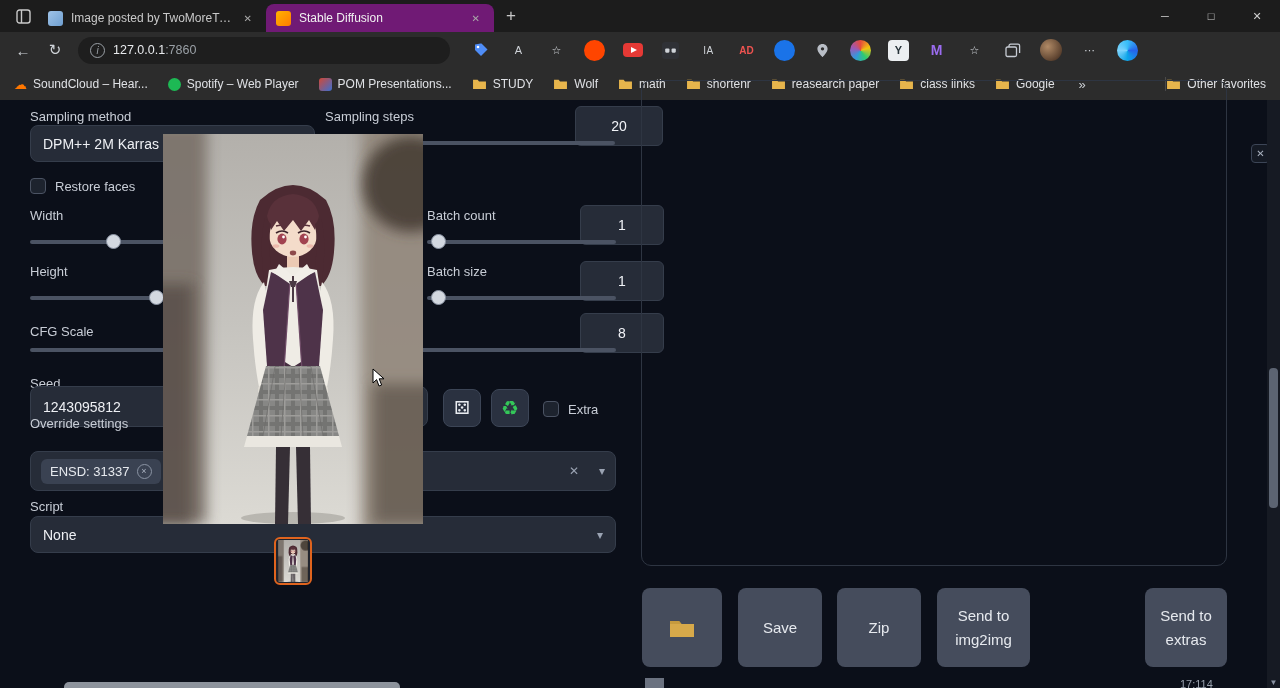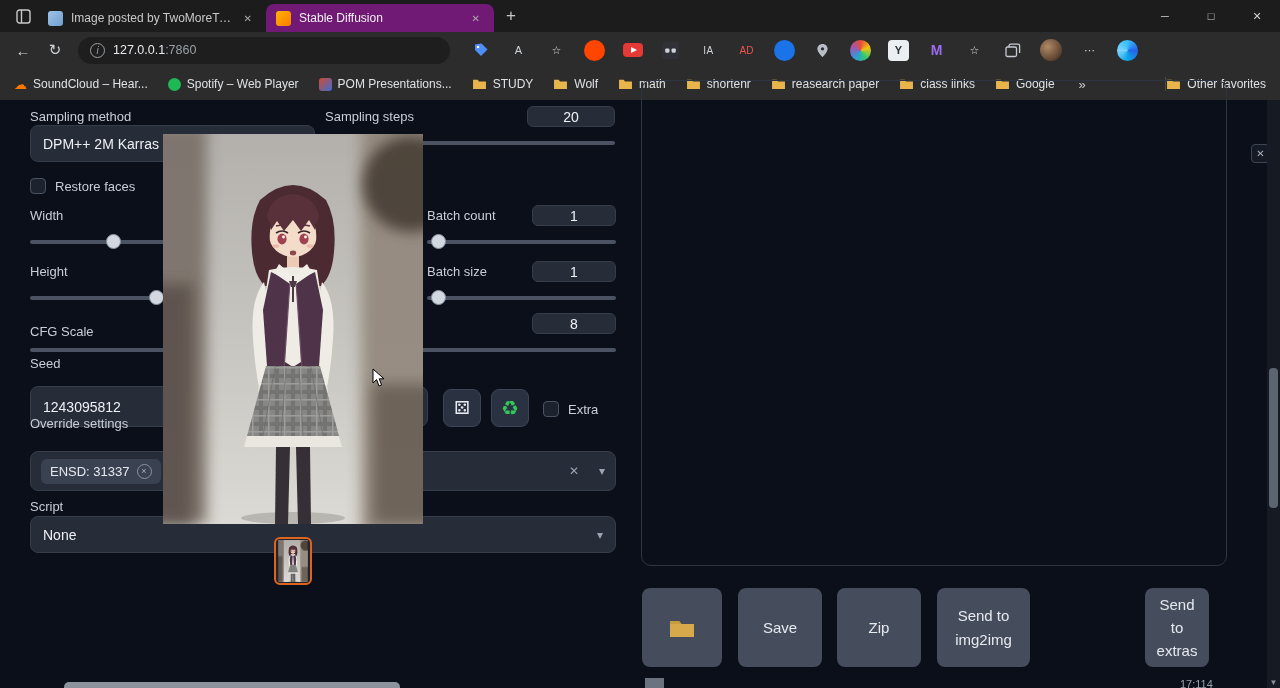--- a/index.html
+++ b/index.html
@@ -38,43 +38,43 @@
   .extrow { display:flex; align-items:center; gap:17px; margin-left:10px; }
   .ext { width:21px; height:21px; display:flex; align-items:center; justify-content:center;
          font-size:11px; color:#cfd3d8; border-radius:4px; }
   .ext.circle { border-radius:50%; }
   .ext.reddit { background:#ff4500; }
   .ext.blueapp { background:#1a73e8; }
   .ext.wheel { background:conic-gradient(#e74c3c,#f1c40f,#2ecc71,#3498db,#9b59b6,#e74c3c); }
   .ext.yapp { background:#eceff1; color:#263238; font-weight:bold; border-radius:4px; }
   .ext.mal { color:#9b6cf0; font-weight:bold; font-size:14px; }
   .ext.ia { letter-spacing:0.5px; font-size:10px; }
-  .ext.ad { color:#ef5350; font-weight:normal; font-size:10px; }
+  .ext.ad { color:#ef5350; font-weight:bold; font-size:10px; }
   .ext.copilot { background:conic-gradient(#38bdf8,#2563eb,#0ea5e9,#7dd3fc,#38bdf8); border-radius:50%; }
   .avatar { width:22px; height:22px; border-radius:50%;
             background:radial-gradient(circle at 35% 35%, #b08a66, #5d4330 70%, #32241a); }
 
   .bookmarksbar { position:absolute; left:0; top:68px; width:1280px; height:32px; background:#2c2c2c;
                   display:flex; align-items:center; padding:0 14px; gap:20px; color:#dfe1e5;
                   font-size:12px; }
   .bm { display:flex; align-items:center; gap:6px; white-space:nowrap; }
   .bm-cloud { color:#ff7700; font-size:13px; }
   .bm-spotify { width:13px; height:13px; border-radius:50%; background:#1db954; }
   .bm-pom { width:13px; height:13px; border-radius:3px; background:linear-gradient(135deg,#d14836,#3b6fd1); }
   .overflow-chev { color:#c9cdd2; font-size:13px; margin-left:4px; }
   .otherfav { margin-left:auto; display:flex; align-items:center; gap:6px;
               border-left:1px solid #4a4a4a; }
 
   
   .content { position:absolute; left:0; top:100px; width:1280px; height:588px; background:#0b0f19; }
 
   .lbl { position:absolute; font-size:13px; color:#c8cdd6; }
-  .numbox { position:absolute; height:21px; background:#262c38; border:1px solid #353d4b;
+  .numbox { position:absolute; height:40px; background:#262c38; border:1px solid #353d4b;
             border-radius:6px; color:#f1f3f7; font-size:14px; display:flex; align-items:center;
-            justify-content:center; }
+            justify-content:center;margin-left:48px; }
   .dropdown { position:absolute; height:37px; background:#262c38; border:1px solid #353d4b;
               border-radius:8px; color:#eef0f4; font-size:14px; display:flex; align-items:center;
               justify-content:space-between; padding:0 12px; }
   .chev { color:#9aa3b2; font-size:12px; margin-left:8px; }
   .slider { position:absolute; height:15px; }
   .slider .track { position:absolute; top:6px; left:0; right:0; height:4px; background:#4b5363; border-radius:2px; }
   .slider .handle { position:absolute; top:0; width:15px; height:15px; border-radius:50%;
                     background:#d3d8e0; border:1px solid #8a93a3; }
   .check { position:absolute; display:flex; gap:9px; align-items:center; color:#c8cdd6; font-size:13px; }
   .check .box { width:16px; height:16px; border:1px solid #4b5363; border-radius:4px; background:#1d232e; }
@@ -324,21 +324,21 @@
       <div class="handle" style="left:2%"></div>
     </div>
 
     <span class="lbl" style="left:30px;top:224px">CFG Scale</span>
     <div class="numbox" style="left:532px;top:213px;width:84px">8</div>
     <div class="slider" style="left:30px;top:242px;width:586px">
       <div class="track"></div>
       <div class="handle" style="left:24.5%"></div>
     </div>
 
-    <span class="lbl" style="left:30px;top:256px">Seed</span>
+    <span class="lbl" style="left:30px;top:276px">Seed</span>
     <input class="textinput" style="left: 30px; top: 286px; width: 398px; height: 41px;" value="1243095812">
     <div class="sqbtn" style="left:443px;top:289px">
         <span>⚄</span>
       </div>
     <div class="sqbtn green" style="left:491px;top:289px">
         <span>♻</span>
       </div>
     <div class="check" style="left:543px;top:301px">
       <span class="box"></span>
       <span>Extra</span>
@@ -448,21 +448,21 @@
 
     <div class="gallery-btn" style="left:642px;width:80px">
       <svg width="26" height="20" viewBox="0 0 26 20">
         <path d="M1 3 h9 l2.5 3 H25 v13 H1 Z" fill="#d7a94a"></path>
           <path d="M1 3 h9 l2.5 3 H1 Z" fill="#c69a3e"></path>
       </svg>
     </div>
     <div class="gallery-btn" style="left:738px;width:84px">Save</div>
     <div class="gallery-btn" style="left:837px;width:84px">Zip</div>
     <div class="gallery-btn" style="left:937px;width:93px">Send to img2img</div>
-    <div class="gallery-btn" style="left:1145px;width:64px">Send to extras</div>
+    <div class="gallery-btn" style="left:1145px;width:82px">Send to extras</div>
 
     <div class="vscroll">
       <div class="vthumb"></div>
       <div class="varrow">▼</div>
     </div>
     <div class="hthumb"></div>
     <div class="graybox"></div>
     <span class="partialtext">17:114</span>
   </div>
 

